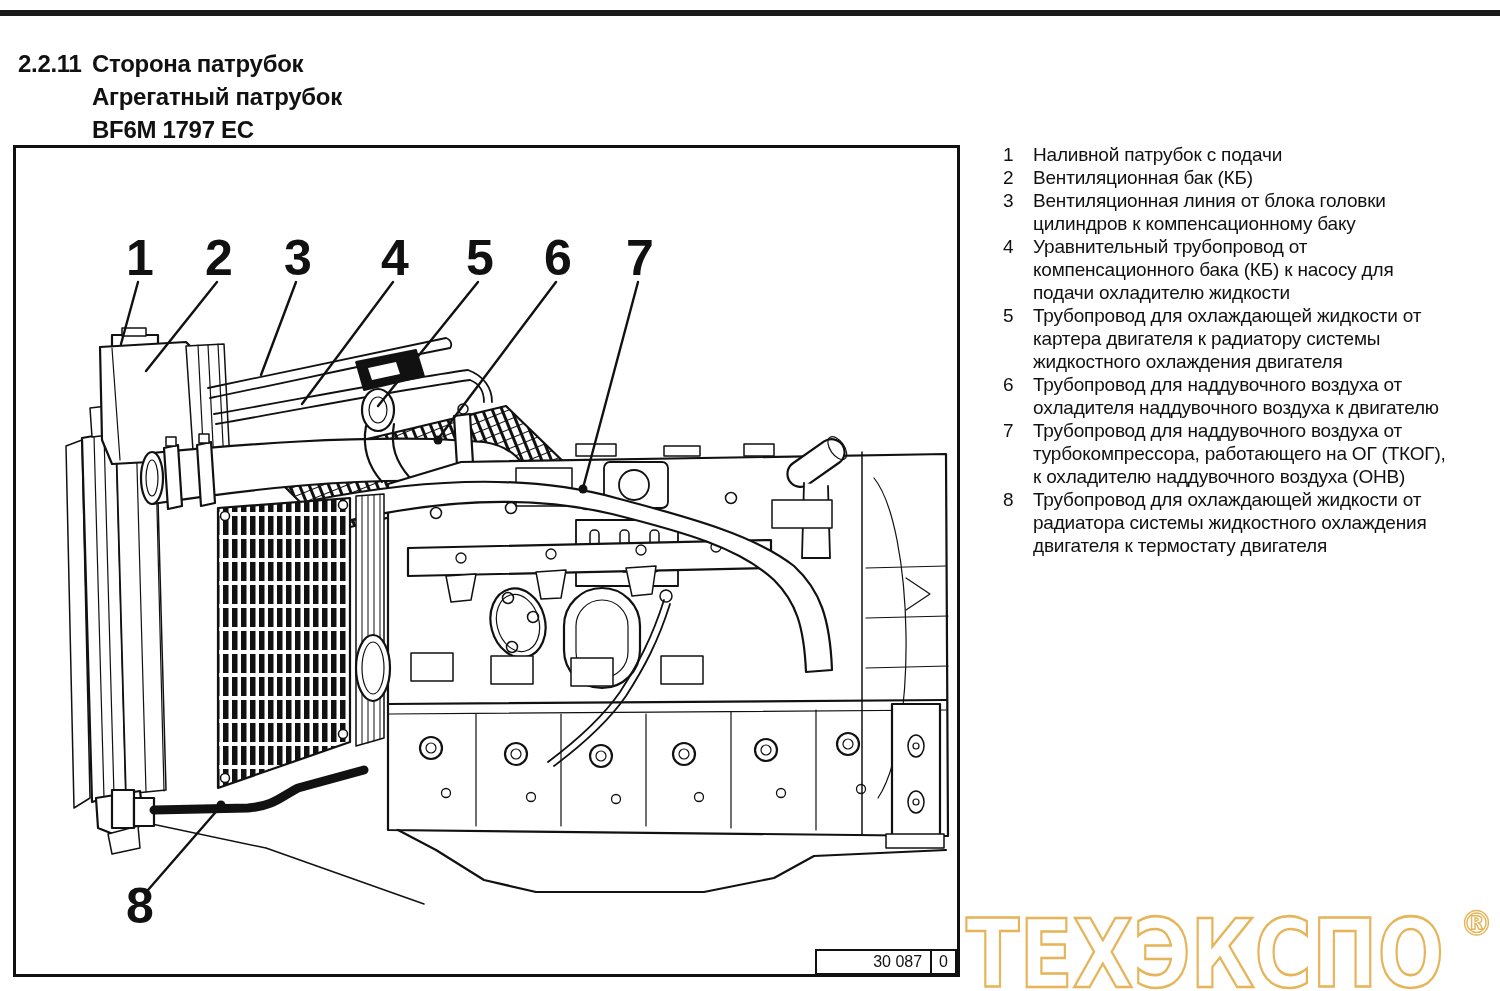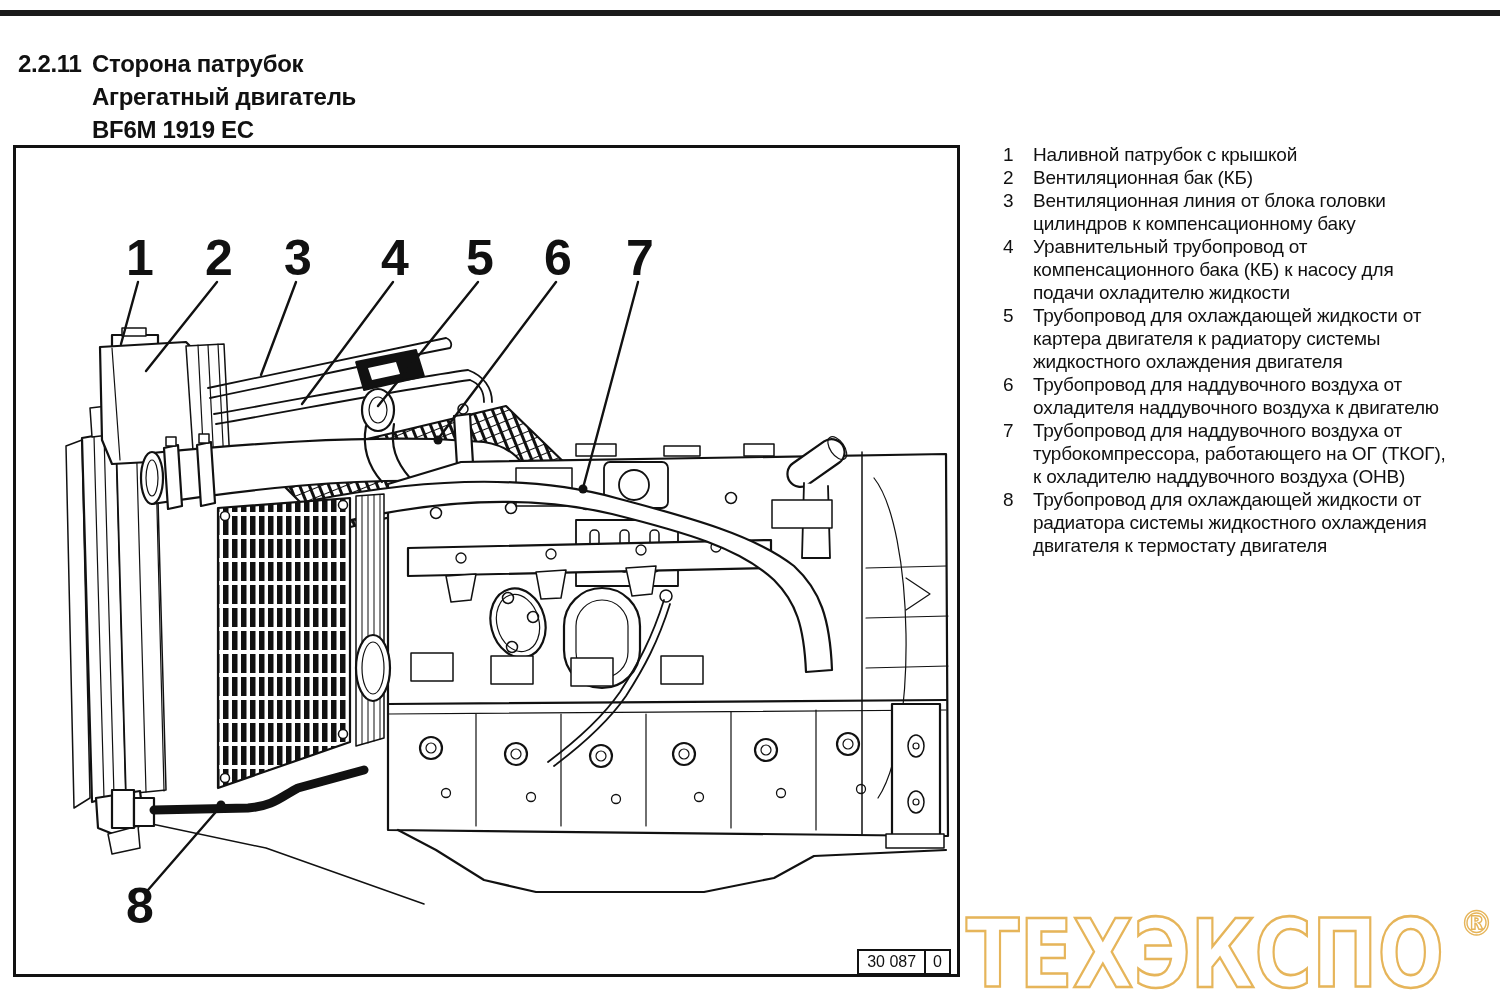--- a/index.html
+++ b/index.html
@@ -6,22 +6,22 @@
   .page{position:relative;width:1500px;height:991px;background:#fff;overflow:hidden;
         font-family:"Liberation Sans",sans-serif;color:#111;}
   .top-rule{position:absolute;left:0;top:10px;width:1500px;height:6px;background:#1a1a1a;}
   .heading{position:absolute;left:18px;top:26px;margin-top:21px;}
   .h-row{display:flex;line-height:33px;}
   .h-num{display:inline-block;width:74px;font-size:24px;font-weight:bold;letter-spacing:-0.3px;}
   .h-title{font-size:24px;font-weight:bold;letter-spacing:-0.3px;}
   .figure-frame{position:absolute;left:13px;top:145px;width:941px;height:826px;border:3px solid #111;background:#fff;}
   .figure-frame svg.diagram{position:absolute;left:0;top:0;width:941px;height:826px;}
   .co{font-family:"Liberation Sans",sans-serif;font-size:50px;font-weight:700;fill:#111;text-anchor:middle;}
-  .fig-num-box{position:absolute;right:6px;bottom:-1px;display:flex;align-items:center;
-               border:2px solid #111;background:#fff;font-size:16px;line-height:20px;}
+  .fig-num-box{position:absolute;right:0;bottom:-1px;display:flex;align-items:center;
+               border:2px solid #111;background:#fff;font-size:16px;line-height:20px;padding-left:48px;}
   .fig-num{padding:1px 8px;}
   .fig-rev{border-left:2px solid #111;padding:1px 7px;}
   .legend{position:absolute;left:1003px;top:143px;width:492px;margin:0;padding:0;list-style:none;}
   .legend-item{display:flex;font-size:19px;line-height:23px;letter-spacing:-0.2px;}
   .l-num{flex:none;width:30px;}
   .l-text{white-space:pre-line;}
   .watermark{position:absolute;left:962px;top:899px;width:538px;height:92px;}
   .wm-text{font-family:"DejaVu Sans",sans-serif;font-weight:bold;font-size:95px;}
   .wm-reg{font-family:"DejaVu Sans",sans-serif;font-weight:bold;font-size:33px;}
 </style>
@@ -32,25 +32,25 @@
 
   <div class="top-rule"></div>
 
   <header class="heading">
     <div class="h-row">
       <span class="h-num">2.2.11</span>
       <span class="h-title">Сторона патрубок</span>
     </div>
     <div class="h-row">
       <span class="h-num"></span>
-      <span class="h-title">Агрегатный двигатель</span>
+      <span class="h-title">Агрегатный патрубок</span>
     </div>
     <div class="h-row">
       <span class="h-num"></span>
-      <span class="h-title">BF6M 1919 EC</span>
+      <span class="h-title">BF6M 1797 EC</span>
     </div>
   </header>
 
   <div class="figure-frame">
     <svg class="diagram" viewBox="0 0 941 826">
       <defs>
         <pattern id="hatch" width="9" height="9" patternUnits="userSpaceOnUse" patternTransform="rotate(-22)">
           <rect width="9" height="9" fill="#fff"></rect>
           <line x1="1.5" y1="0" x2="1.5" y2="9" stroke="#111" stroke-width="3"></line>
           <line x1="0" y1="4.5" x2="9" y2="4.5" stroke="#111" stroke-width="1"></line>
@@ -270,21 +270,21 @@
 
     <div class="fig-num-box">
       <span class="fig-num">30 087</span>
       <span class="fig-rev">0</span>
     </div>
   </div>
 
   <ol class="legend">
     <li class="legend-item">
       <span class="l-num">1</span>
-      <span class="l-text">Наливной патрубок с крышкой</span>
+      <span class="l-text">Наливной патрубок с подачи</span>
       </li>
     <li class="legend-item">
       <span class="l-num">2</span>
       <span class="l-text">Вентиляционная бак (КБ)</span>
       </li>
     <li class="legend-item">
       <span class="l-num">3</span>
       <span class="l-text">Вентиляционная линия от блока головки
 цилиндров к компенсационному баку</span>
       </li>

